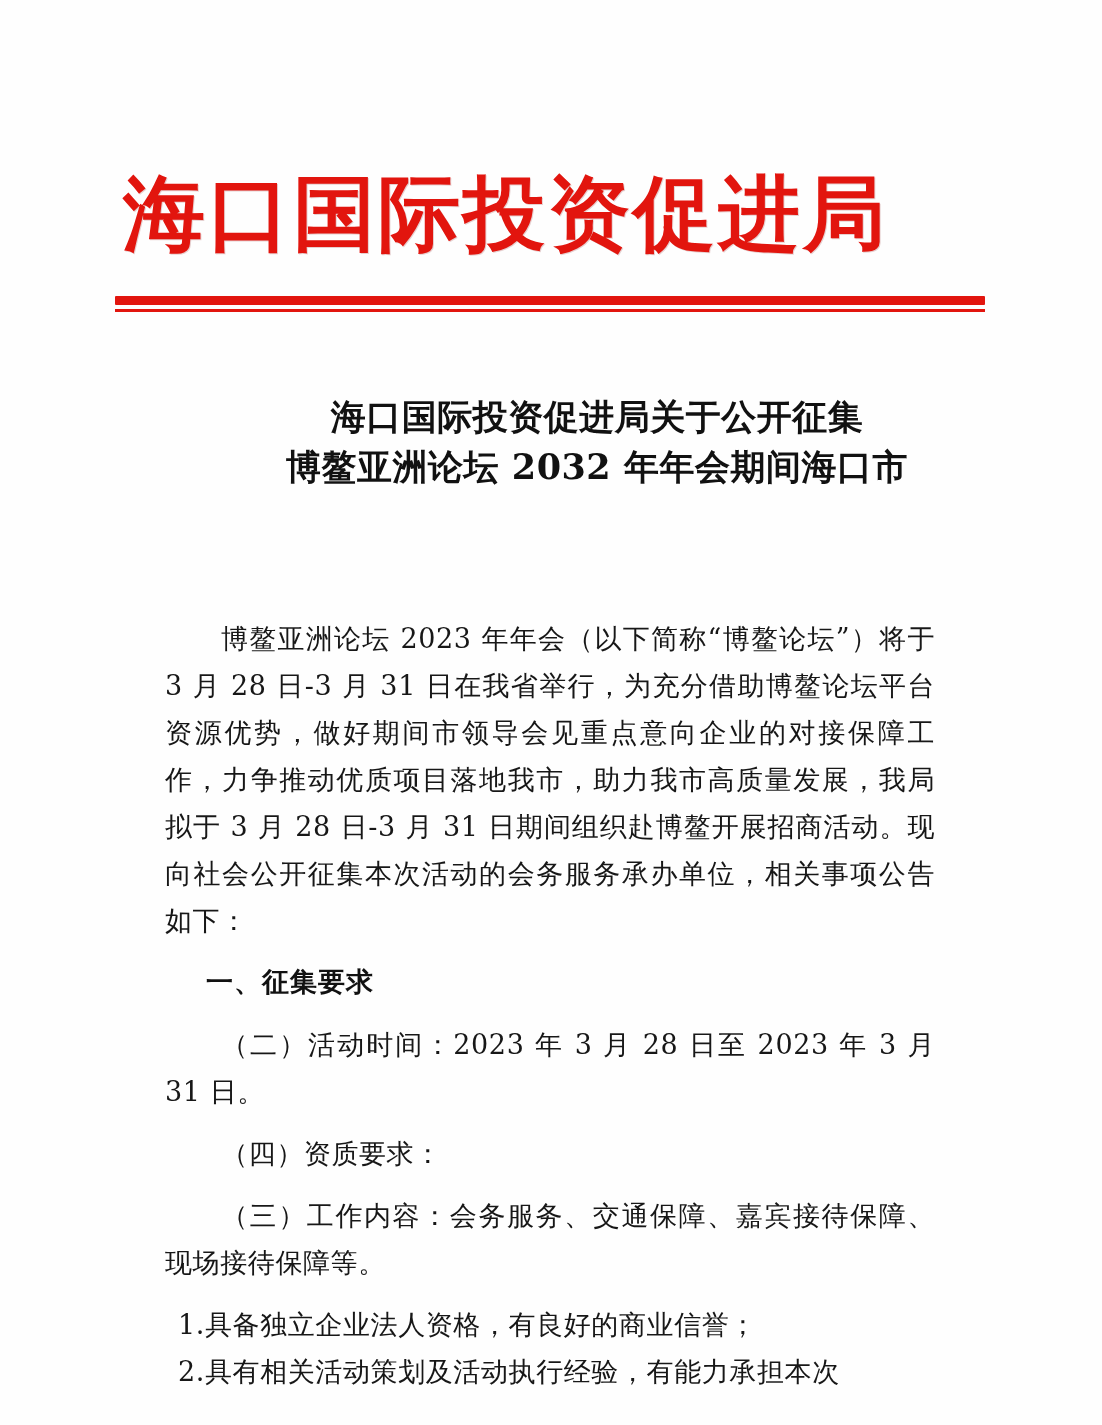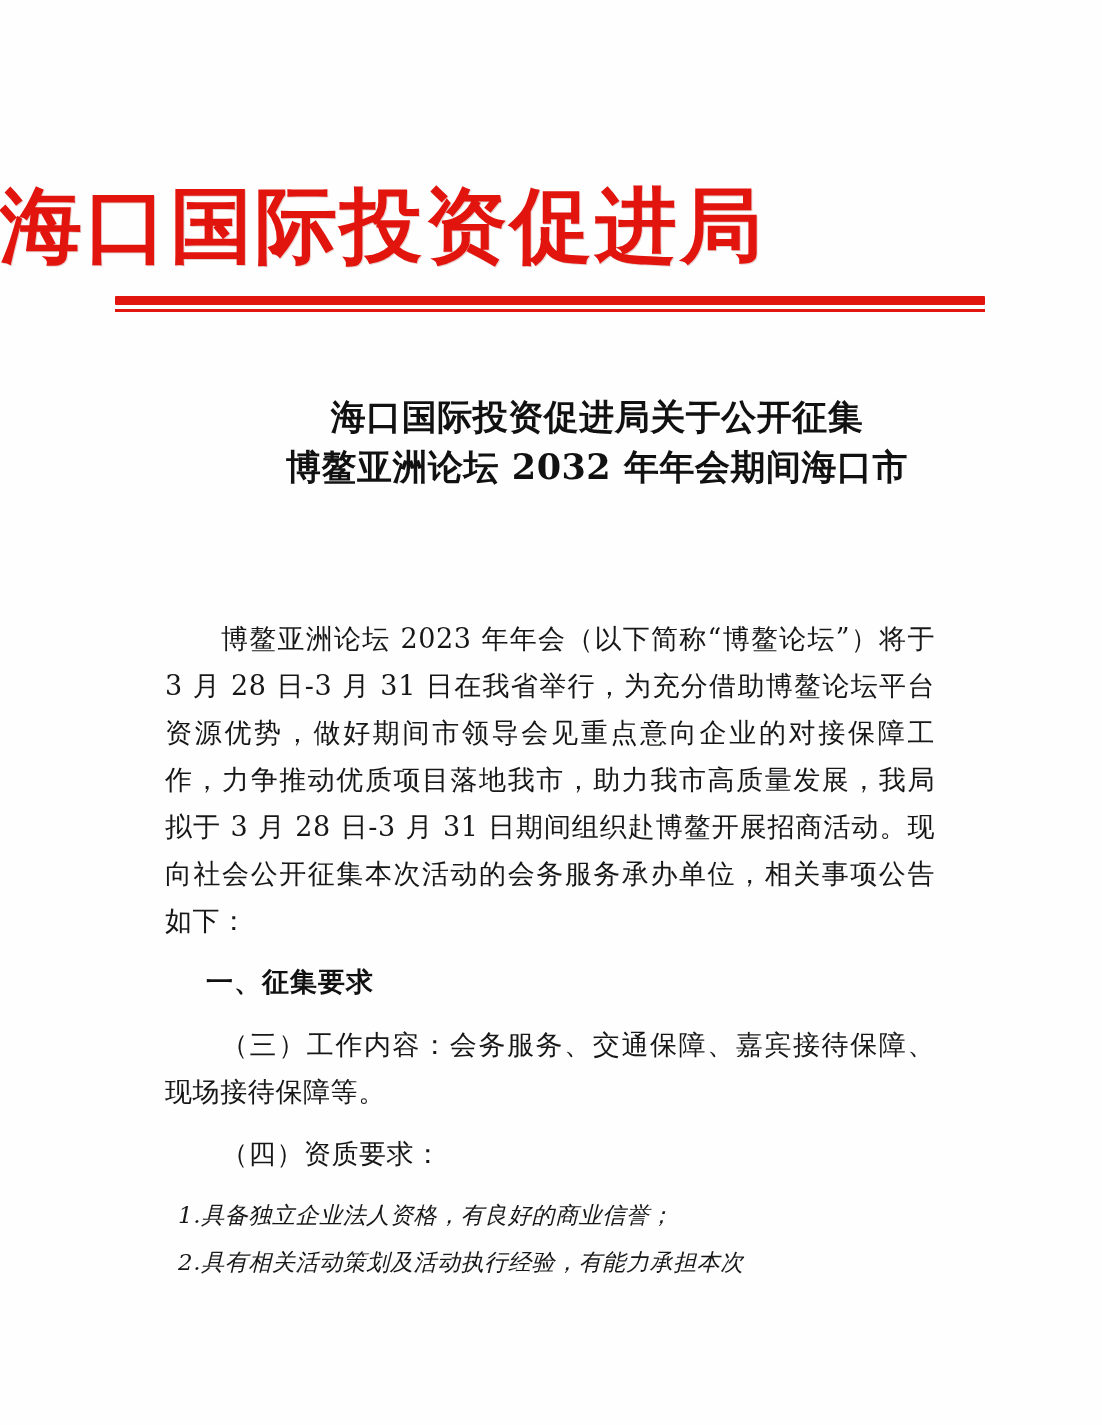--- a/index.html
+++ b/index.html
@@ -21,23 +21,23 @@
     position: relative;
     width: 1102px;
     height: 1425px;
     background: #fefefe;
   }
 
   
   .letterhead {
     position: absolute;
     left: 0;
-    top: 180px;
+    top: 168px;
     width: 888px;
-    text-align: left;
+    text-align: right;
   }
   .letterhead-title {
     font-family: "DejaVu Serif", "Liberation Serif", serif;
     font-weight: bold;
     font-size: 82px;
     line-height: 1.12;
     letter-spacing: 3px;
     color: #E2150E;
     white-space: nowrap;
     text-shadow: 1px 1px 0 rgba(120,0,0,0.18);
@@ -107,29 +107,28 @@
     font-weight: bold;
     font-size: 27px;
     line-height: 47px;
     letter-spacing: 1px;
     color: #111111;
     text-indent: 56px;
     margin: 0;
   }
   .list-item {
     font-family: "DejaVu Serif", "Liberation Serif", serif;
-    font-size: 23px;
+    font-size: 27px;
     line-height: 47px;
     color: #171717;
     text-align: justify;
     text-justify: inter-character;
     letter-spacing: 0.6px;
     text-indent: 28px;
     margin: 0;
-    font-style: italic;
   }
 </style>
 </head>
 <body>
 
 <div class="page">
 
   <div class="letterhead">
     <div class="letterhead-title">海口国际投资促进局</div>
   </div>
@@ -145,24 +144,25 @@
     <div class="doc-title-line">博鳌亚洲论坛 2032 年年会期间海口市</div>
   </div>
 
   <div class="body-block">
 
     <p class="para indent">博鳌亚洲论坛 2023 年年会（以下简称“博鳌论坛”）将于 3 月 28 日-3 月 31 日在我省举行，为充分借助博鳌论坛平台资源优势，做好期间市领导会见重点意向企业的对接保障工作，力争推动优质项目落地我市，助力我市高质量发展，我局拟于 3 月 28 日-3 月 31 日期间组织赴博鳌开展招商活动。现向社会公开征集本次活动的会务服务承办单位，相关事项公告如下：</p>
 
     <p class="heading">一、征集要求</p>
 
 
+    <p class="para indent">（二）活动时间：2023 年 3 月 28 日至 2023 年 3 月 31 日。</p>
+
+    <p class="para indent">（四）资质要求：</p>
 
     <p class="para indent">（三）工作内容：会务服务、交通保障、嘉宾接待保障、现场接待保障等。</p>
-
-    <p class="para indent">（四）资质要求：</p>
 
     <p class="list-item">1.具备独立企业法人资格，有良好的商业信誉；</p>
 
     <p class="list-item">2.具有相关活动策划及活动执行经验，有能力承担本次</p>
 
   </div>
 
 </div>
 
 </body></html>

